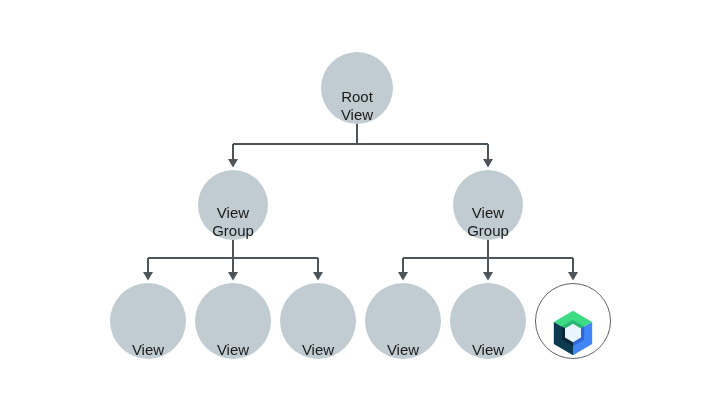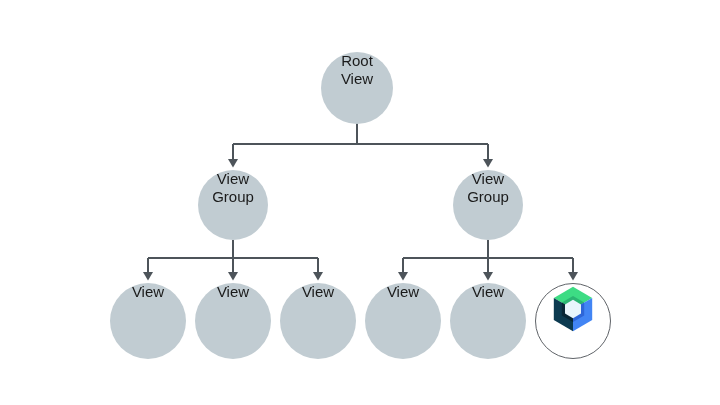--- a/index.html
+++ b/index.html
@@ -28,21 +28,21 @@
     fill: none;
   }
   .connectors polygon.arrow {
     fill: var(--connector, #4d545a);
   }
   .node {
     position: absolute;
     border-radius: 50%;
     background: var(--node-fill, #c1ccd2);
     display: flex;
-    align-items: flex-start;
+    align-items: flex-end;
     justify-content: center;
     text-align: center;
     color: var(--node-text, #1a1a1a);
     font-size: 15px;
     line-height: 18px;
   }
   .node .node-label span { display: block; }
   .n-root  { left: 321px; top: 52px;  width: 72px; height: 72px; }
   .n-gl    { left: 198px; top: 170px; width: 70px; height: 70px; }
   .n-gr    { left: 453px; top: 170px; width: 70px; height: 70px; }

